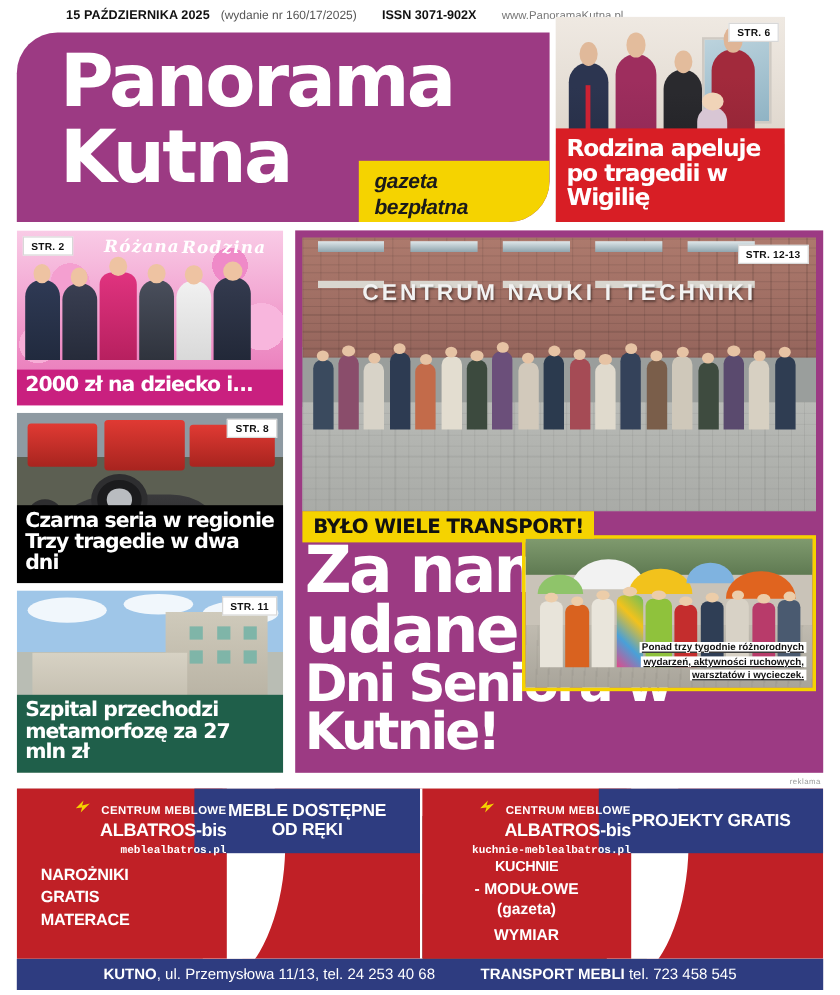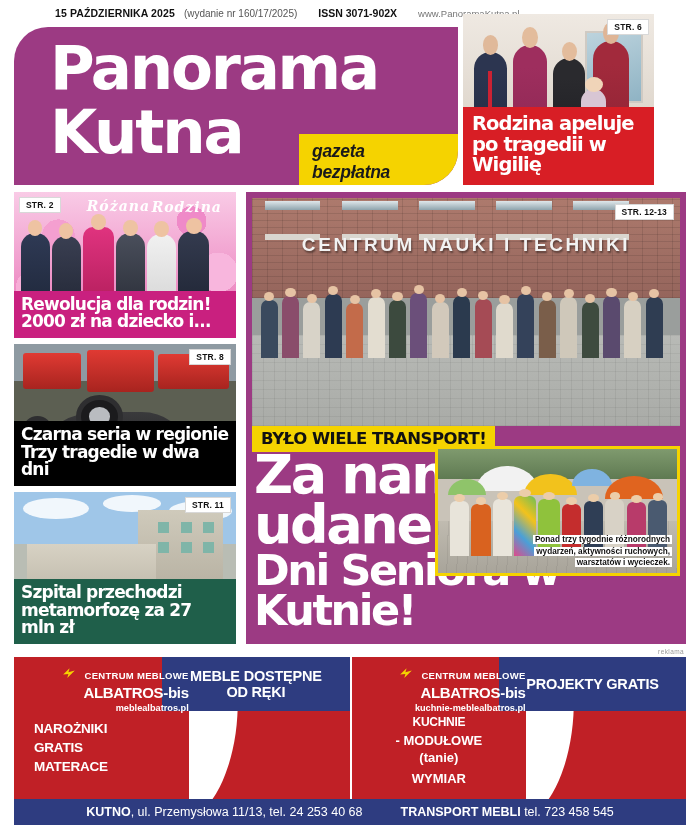--- a/index.html
+++ b/index.html
@@ -227,20 +227,21 @@
   .umb { position:absolute; border-radius:50% 50% 0 0 / 100% 100% 0 0; }
   .sp { position:absolute; bottom:14%; border-radius:6px 6px 0 0; }
   .sp::before { content:""; position:absolute; left:22%; top:-7px; width:56%; height:8px;
     background:#eccda9; border-radius:50%; }
   .ins-caption {
     position: absolute; left: 0; bottom: 4px; width: 100%;
     text-align: right; padding-right: 5px;
     font-family: "Liberation Sans", sans-serif;
     font-size: 8.2px; font-weight: bold; color: #111;
     line-height: 1.42;
+    text-decoration: underline;
   }
   .ins-caption span {
     background: #fff; padding: 0 2px; box-decoration-break: clone;
     -webkit-box-decoration-break: clone;
   }
 
   
   .reklama-label {
     position: absolute; right: 16px; top: 648px;
     font-size: 6.5px; color: #999; letter-spacing: .4px;
@@ -265,21 +266,21 @@
     font-size: 14.5px; font-weight: bold; line-height: 1.12; letter-spacing: -0.2px;
     padding: 0 4px;
   }
   .ad-logo-row { position: absolute; left: 0; top: 8px; width: 52%; z-index: 5;
     text-align: right; }
   .ad-bolt { display:inline-block; width: 16px; height: 14px; vertical-align: -2px;
     margin-right: 3px; }
   .ad-cm { font-size: 9.5px; font-weight: bold; color: #fff; letter-spacing: .3px; }
   .ad-brand { font-size: 15px; font-weight: bold; color: #fff; letter-spacing: -0.3px;
     margin-top: 1px; }
-  .ad-url { font-size: 9.2px; font-weight: bold; color: #fff; margin-top: 2px; }
+  .ad-url { font-size: 9.2px; font-weight: bold; color: #fff; margin-top: 2px; font-family: Liberation Mono, monospace; }
   .ad-list { position: absolute; left: 0; top: 62px; width: 52%; z-index: 5;
     padding-left: 20px; color: #fff; }
   .ad-list div { font-size: 13.5px; font-weight: bold; line-height: 1.42; letter-spacing: -.2px;}
   .ad-kuchnie { position:absolute; left:0; top:58px; width:52%; z-index:5; color:#fff;
     text-align:center; }
   .ad-kuchnie .k-title { font-size: 12px; font-weight: bold; letter-spacing: -.3px; }
   .ad-kuchnie .k-item { font-size: 13px; font-weight: bold; line-height:1.3; margin-top:4px;}
 
   .showroom { position:absolute; inset:0;
     background: linear-gradient(180deg,#cfd4d8 0 18%,#b9bec2 18% 100%); }
@@ -364,21 +365,20 @@
       </div>
     <div class="g-p" style="left:60%; width:13%; height:45%; background:linear-gradient(180deg,#f1f1f1,#d9d9d9);">
         <div class="head"></div>
       </div>
     <div class="g-p" style="left:74%; width:14%; height:47%; background:linear-gradient(180deg,#343b4f,#222838);">
         <div class="head"></div>
       </div>
   </div>
   <div class="str-badge" style="left:5px; top:5px;">STR. 2</div>
   <div class="sc-headline" style="background:#c9207f;">
-    <div>Rewolucja dla rodzin!</div>
     <div>2000 zł na dziecko i...</div>
   </div>
 </div>
 
 <div class="sidecard" id="card2">
   <div class="sc-photo crash">
     <div class="ft" style="left:4%;  top:6%; width:26%; height:26%;"></div>
     <div class="ft" style="left:33%; top:4%; width:30%; height:30%;"></div>
     <div class="ft" style="left:65%; top:7%; width:32%; height:25%;"></div>
     <div class="car"></div>
@@ -566,21 +566,21 @@
         </svg>
         <span class="ad-cm">CENTRUM MEBLOWE</span>
       </div>
       <div class="ad-brand">ALBATROS-bis</div>
       <div class="ad-url">kuchnie-meblealbatros.pl</div>
     </div>
     <div class="ad-kuchnie">
       <div class="k-title">KUCHNIE</div>
       <div class="k-item">
         <div>- MODUŁOWE</div>
-        <div>(tanie)</div>
+        <div>(gazeta)</div>
       </div>
       <div class="k-item">
         <div>WYMIAR</div>
       </div>
     </div>
   </div>
 </div>
 
 <div class="contactbar">
   <div>

